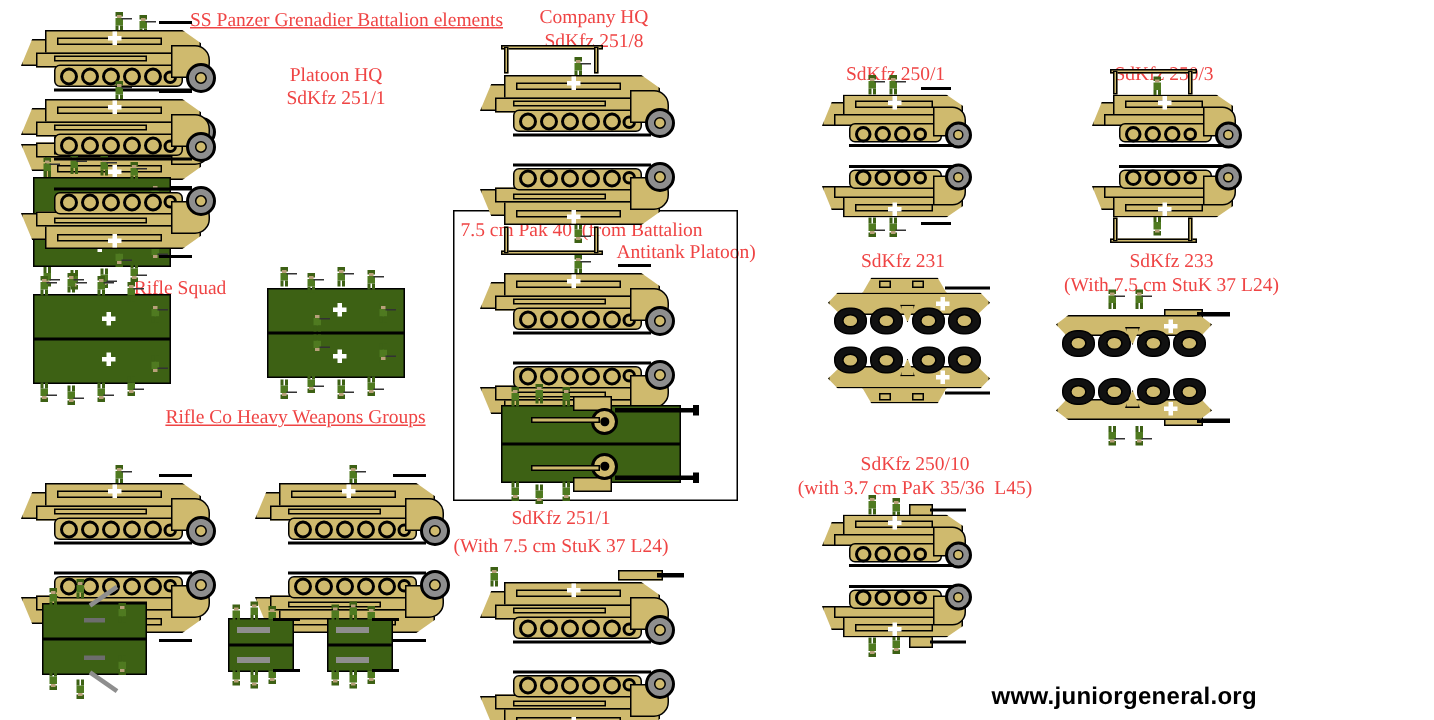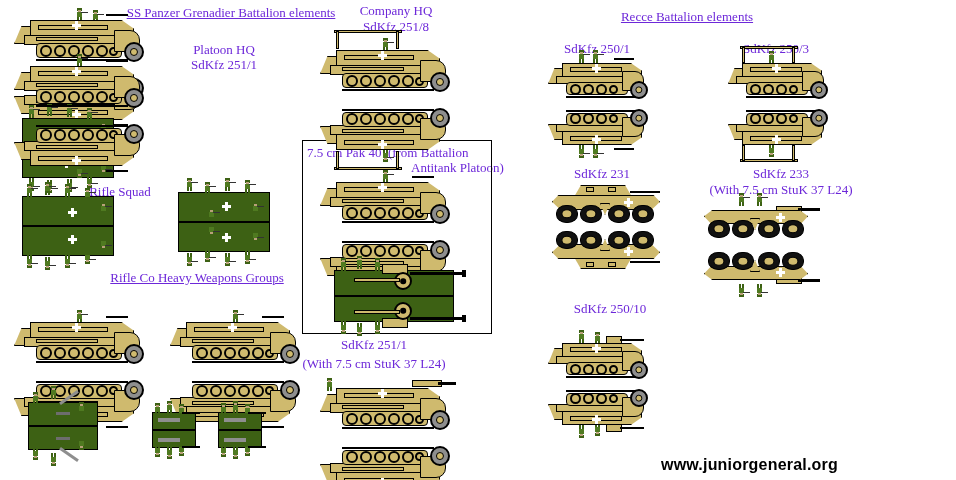--- a/index.html
+++ b/index.html
@@ -6,21 +6,21 @@
   html,body{margin:0;padding:0;background:#ffffff;}
   body{
     width:956px;height:480px;position:relative;overflow:hidden;
     font-family:"Liberation Serif","DejaVu Serif",serif;
     color:#000;
   }
   .sheet{position:absolute;left:0;top:0;width:956px;height:480px;}
 
   
   .lbl{position:absolute;font-family:"Liberation Serif","DejaVu Serif",serif;
-       font-size:13px;line-height:15px;color:#6d28d9;white-space:pre;text-align:center;}
+       font-size:13px;line-height:15px;color:#ef4444;white-space:pre;text-align:center;}
   .lbl.u{text-decoration:underline;}
   .lbl.c{transform:translateX(-50%);}
 
   .credit{position:absolute;font-family:"Liberation Sans","DejaVu Sans",sans-serif;
           font-size:15px;line-height:19px;color:#000;letter-spacing:.1px;}
   .credit b{font-weight:bold;font-size:16px;letter-spacing:.2px;}
 
   
   .frame{position:absolute;border:1px solid #000;background:transparent;}
 
@@ -74,21 +74,20 @@
         transform:translate(-50%,-50%);background:#000;border-radius:50%;}
   .trail{position:absolute;background:#cfba6e;border:1px solid #000;box-sizing:border-box;height:4px;}
   .antenna{position:absolute;background:#000;}
 </style>
 </head>
 <body>
 
 <div class="sheet">
 
   <div class="lbl u c" style="left:231px;top:5px;">SS Panzer Grenadier Battalion elements</div>
-  <div class="lbl u c" style="left:687px;top:9px;">Recce Battalion elements</div>
 
   <div class="lbl c" style="left:224px;top:42px;">Platoon HQ</div>
   <div class="lbl c" style="left:224px;top:57px;">SdKfz 251/1</div>
 
   <div class="lbl c" style="left:120px;top:184px;">Rifle Squad</div>
 
   <div class="lbl c" style="left:197px;top:270px;text-decoration:underline;">Rifle Co Heavy Weapons Groups</div>
 
   <div class="lbl c" style="left:396px;top:3px;">Company HQ</div>
   <div class="lbl c" style="left:396px;top:19px;">SdKfz 251/8</div>
@@ -103,20 +102,21 @@
 
   <div class="lbl c" style="left:597px;top:41px;">SdKfz 250/1</div>
   <div class="lbl c" style="left:776px;top:41px;">SdKfz 250/3</div>
 
   <div class="lbl c" style="left:602px;top:166px;">SdKfz 231</div>
 
   <div class="lbl c" style="left:781px;top:166px;">SdKfz 233</div>
   <div class="lbl c" style="left:781px;top:182px;">(With 7.5 cm StuK 37 L24)</div>
 
   <div class="lbl c" style="left:610px;top:301px;">SdKfz 250/10</div>
+  <div class="lbl c" style="left:610px;top:317px;">(with 3.7 cm PaK 35/36  L45)</div>
 
   <div class="credit" style="left:661px;top:455px;"><b>www.juniorgeneral.org</b></div>
 
   <div class="grp" style="left:14px;top:16px;">
     <div class="pair" style="width:140px;height:54px;">
 
       <div class="sold" style="left:62px;top:-8px;">
         <i class="hlm"></i>
           <i class="hd"></i>
           <i class="bd"></i>

